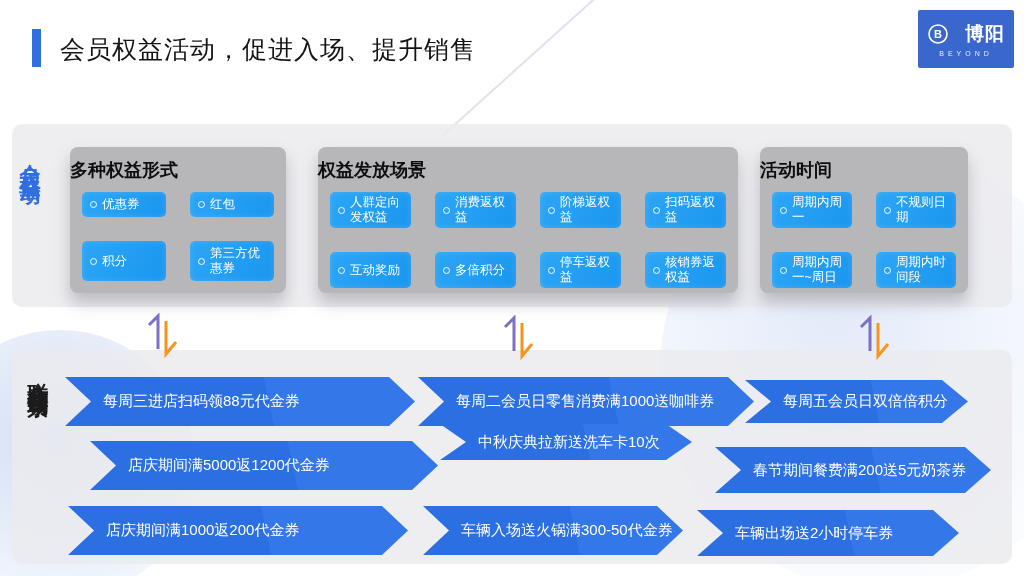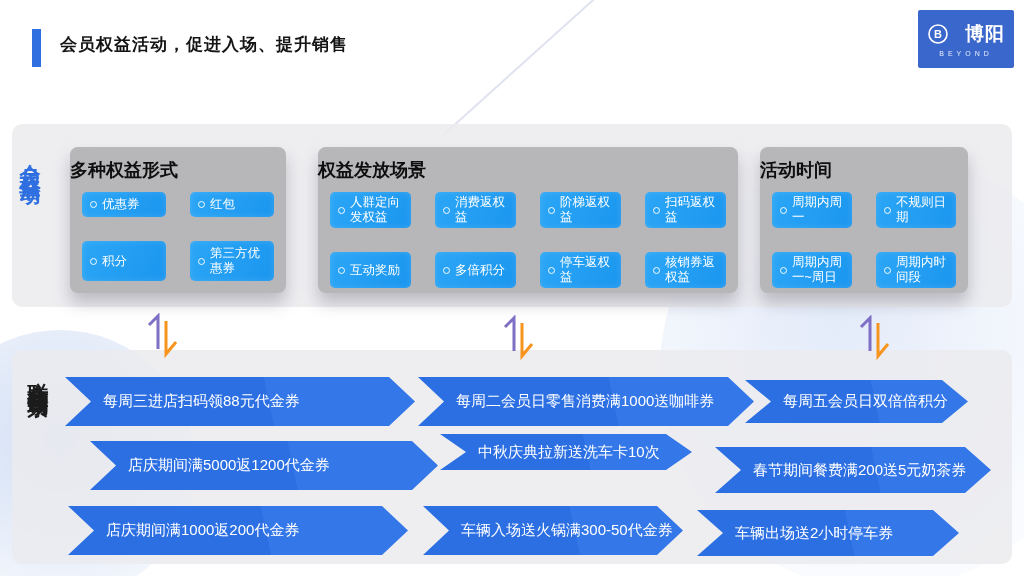--- a/index.html
+++ b/index.html
@@ -11,21 +11,21 @@
   .bg-circle { position:absolute; border-radius:50%; z-index:0; }
   .bg-right  { left:660px; top:150px; width:440px; height:440px;
                background:radial-gradient(circle at 40% 40%, rgba(226,234,249,.95), rgba(240,245,252,.35) 70%); }
   .bg-left   { left:-75px; top:330px; width:270px; height:270px;
                background:radial-gradient(circle at 50% 40%, rgba(205,219,243,.95), rgba(222,232,248,.4) 75%); }
   .bg-line   { position:absolute; left:520px; top:-40px; width:2px; height:210px;
                background:rgba(165,175,210,.35); transform:rotate(48deg); z-index:0; }
 
   
   .accent-bar { position:absolute; left:32px; top:29px; width:9px; height:38px; background:#2F6FE0; z-index:3; }
-  .page-title { position:absolute; left:60px; top:33px; font-size:17px; font-weight:700; color:#141414;
+  .page-title { position:absolute; left:60px; top:33px; font-size:25px; font-weight:400; color:#141414;
                 letter-spacing:1px; z-index:3; }
   .logo { position:absolute; left:918px; top:10px; width:96px; height:58px; background:#3A67CB; border-radius:2px;
           z-index:3; display:flex; flex-direction:column; align-items:center; justify-content:center; }
   .logo-row { display:flex; align-items:center; gap:4px; }
   .logo-name { color:#fff; font-size:19px; font-weight:700; letter-spacing:1px;margin-left:12px; }
   .logo-sub  { color:#e8eefb; font-size:7px; letter-spacing:4px; margin-top:3px; }
 
   
   .panel { position:absolute; left:12px; width:1000px; background:rgba(235,235,239,.85);
            border-radius:10px; z-index:1; }
@@ -191,21 +191,21 @@
   <div class="banner" style="left:418px; top:377px; width:336px; height:49px;">
       <span>每周二会员日零售消费满1000送咖啡券</span>
     </div>
   <div class="banner" style="left:745px; top:380px; width:223px; height:43px;">
       <span>每周五会员日双倍倍积分</span>
     </div>
 
   <div class="banner" style="left:90px;  top:441px; width:348px; height:49px;">
       <span>店庆期间满5000返1200代金券</span>
     </div>
-  <div class="banner" style="left:440px; top:434px; width:252px; height:36px;">
+  <div class="banner" style="left:440px; top:424px; width:252px; height:36px;">
       <span>中秋庆典拉新送洗车卡10次</span>
     </div>
   <div class="banner" style="left:715px; top:447px; width:276px; height:46px;">
       <span>春节期间餐费满200送5元奶茶券</span>
     </div>
 
   <div class="banner" style="left:68px;  top:506px; width:340px; height:49px;">
       <span>店庆期间满1000返200代金券</span>
     </div>
   <div class="banner" style="left:423px; top:506px; width:260px; height:49px;">

